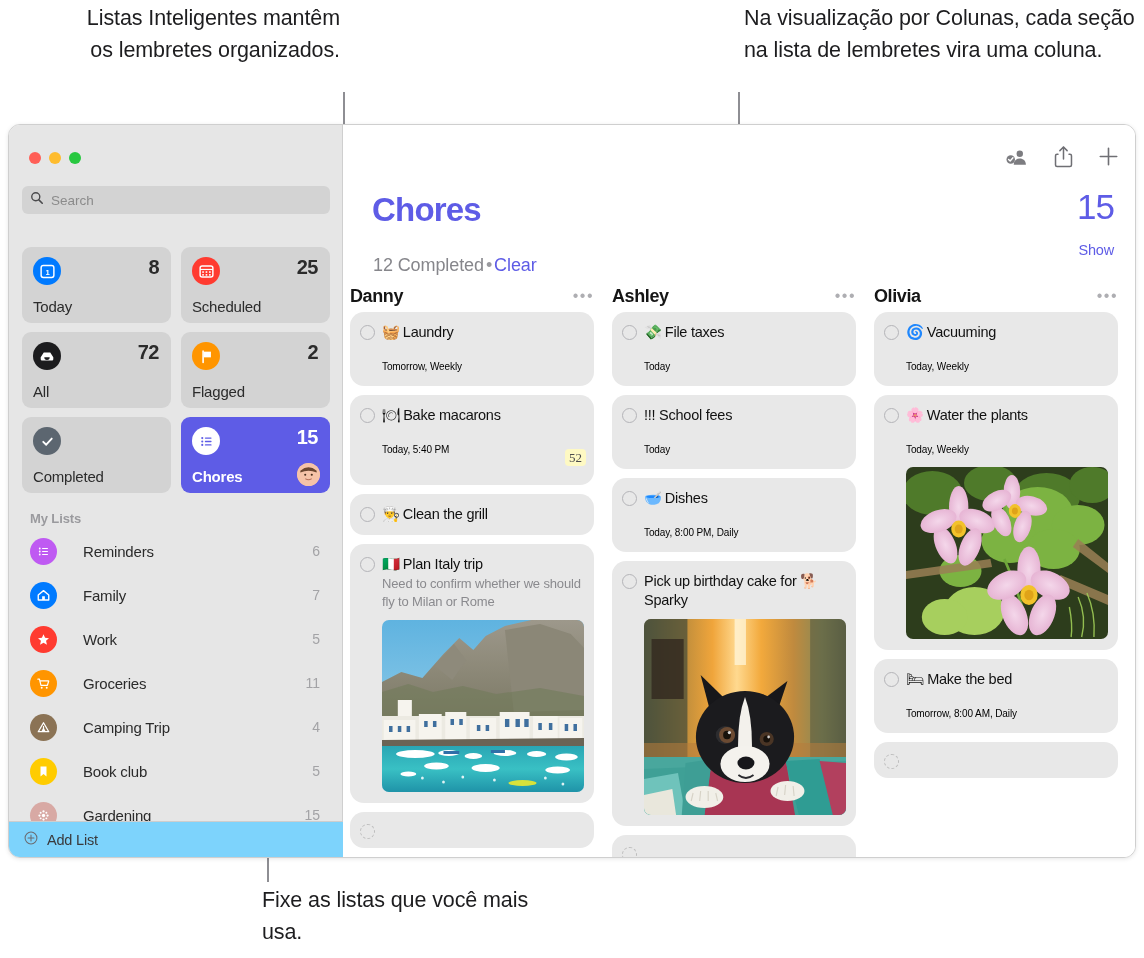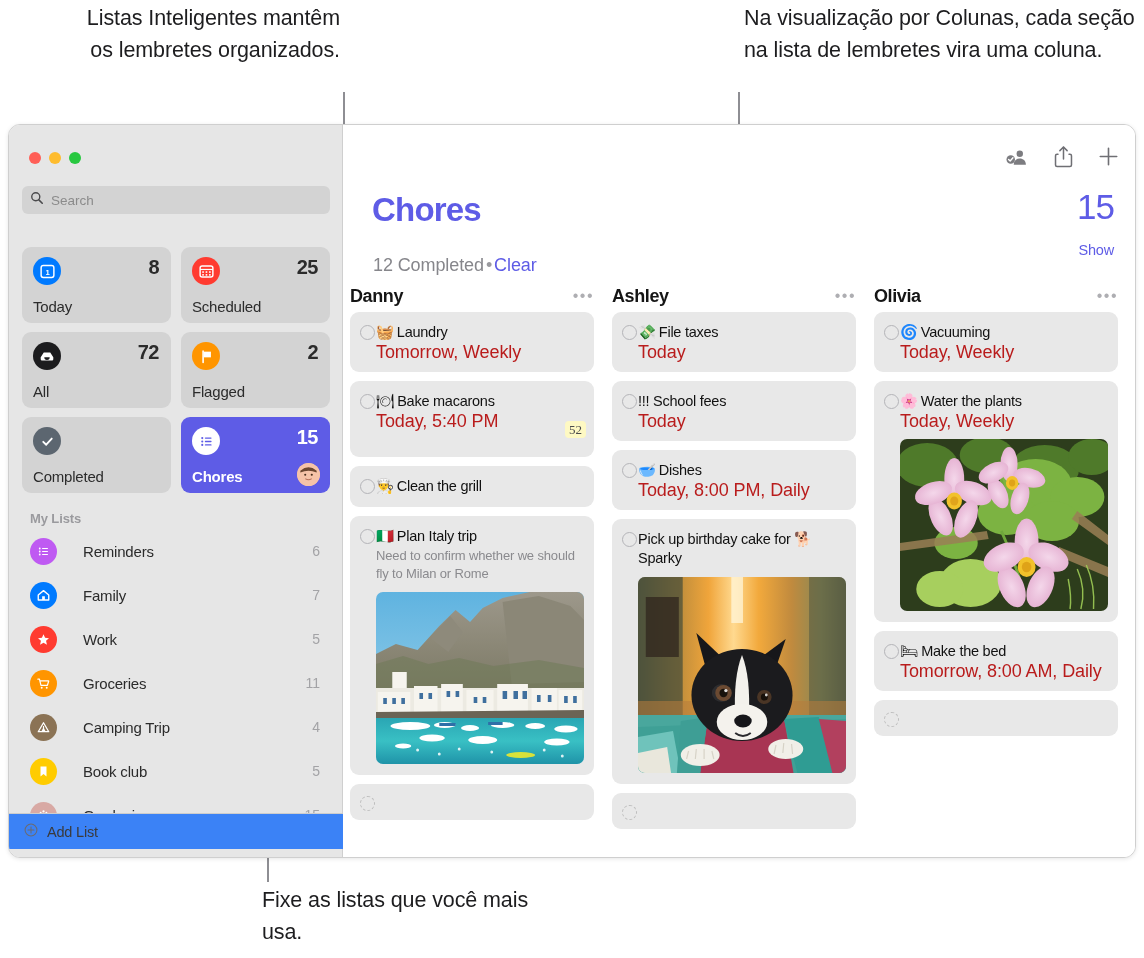--- a/index.html
+++ b/index.html
@@ -117,22 +117,22 @@
   }
   .list-row .ic {
     width: 27px; height: 27px; border-radius: 50%;
     display: flex; align-items: center; justify-content: center;
     color: #fff; font-size: 14px; flex: 0 0 auto;
   }
   .list-row .nm { margin-left: 26px; font-size: 15px; color: #2b2b2b; letter-spacing: -0.2px; }
   .list-row .ct { margin-left: auto; font-size: 14px; color: #a3a3a6; }
 
   #addlist-bar {
-    position: absolute; left: 0; bottom: 8px; width: 334px; height: 36px;
-    background: #3b82f6; border-top: 1px solid #cdcdcd;
+    position: absolute; left: 0; bottom: 0; width: 334px; height: 36px;
+    background: #7dd3fc; border-top: 1px solid #cdcdcd;
     display: flex; align-items: center; padding-left: 14px; gap: 8px;
   }
   #addlist-bar .txt { font-size: 14.5px; color: #3a3a3c; letter-spacing: -0.2px; }
 
   
   #main {
     position: absolute; left: 335px; top: 0;
     width: 793px; height: 100%;
     background: #ffffff;
   }
@@ -169,37 +169,37 @@
     display: flex; align-items: center;
     height: 32px; padding: 0 12px 0 6px;
   }
   .col-head .cname { font-size: 18px; font-weight: 700; color: #151515; letter-spacing: -0.4px; }
   .col-head .dots { margin-left: auto; color: #aeaeb2; font-size: 16px; letter-spacing: 1.5px; line-height: 8px; }
   .col-body { padding: 0 12px 0 6px; display: flex; flex-direction: column; gap: 9px; }
 
   .task {
     position: relative;
     background: #e8e8e8;
-    border-radius: 9px;
+    border-radius: 14px;
     padding: 11px 10px 11px 10px;
-    display: flex; gap: 1px;
+    display: flex; gap: 7px;
   }
   .circ {
     flex: 0 0 auto;
     width: 15px; height: 15px; border-radius: 50%;
     border: 1.4px solid #b4b4b8; margin-top: 2px;
   }
   .circ.dashed { border-style: dashed; border-color: #bdbdbd; }
   .task .body { flex: 1 1 auto; min-width: 0; }
   .task .ttl {
     font-size: 14.5px; color: #111; letter-spacing: -0.25px; line-height: 19px;
   }
   .task .ttl .em { margin-right: 3px; }
   .task .meta {
-    font-size: 18px; color: #b91c1c; letter-spacing: -0.1px; margin-top: 2px; line-height: 17px;
+    font-size: 10px; color: #000000; letter-spacing: -0.1px; margin-top: 16px; line-height: 17px;
   }
   .task .note {
     font-size: 13px; color: #8a8a8e; letter-spacing: -0.15px; line-height: 18px; margin-top: 1px;
   }
   .task.empty { height: 36px; padding: 10px; }
   .badge52 {
     position: absolute; right: 8px; bottom: 19px;
     background: #fef9c3; border-radius: 4px;
     font-size: 13px; color: #4a4a4c;
     padding: 0px 4px; line-height: 17px;

